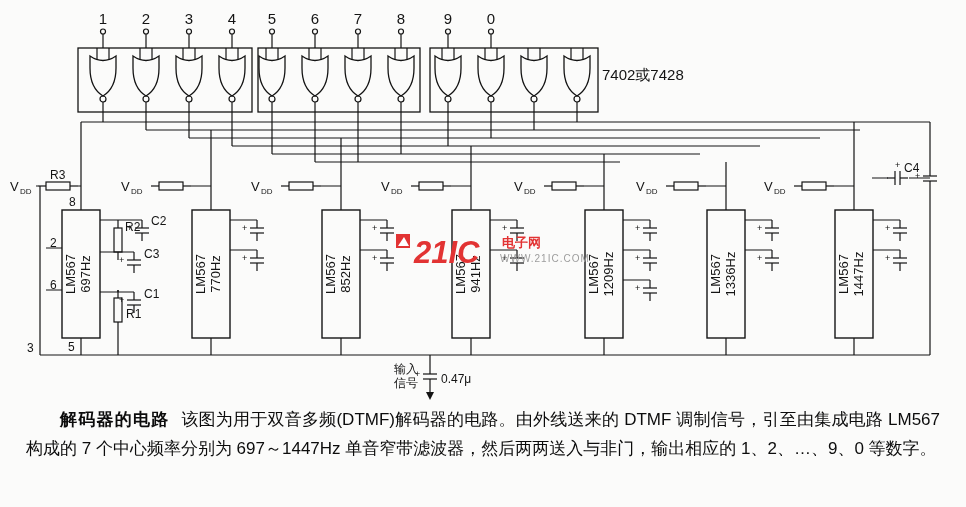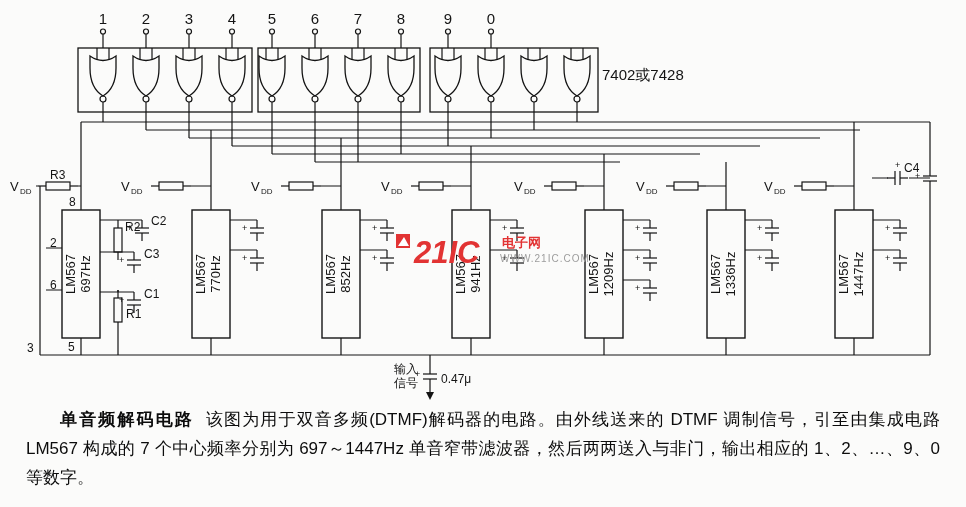--- a/index.html
+++ b/index.html
@@ -229,14 +229,14 @@
   <g>
     <rect x="396" y="234" width="14" height="14" fill="#e23333"></rect>
     <path d="M398,246 L404,237 L409,246 Z" fill="#ffffff" stroke="none"></path>
     <text x="414" y="263" class="wm-brand">21IC</text>
     <text x="502" y="247" class="wm-site">电子网</text>
     <text x="500" y="262" class="wm-url">WWW.21IC.COM</text>
   </g>
 </svg>
 
 <div class="caption">
-  <b>单音频解码电路</b><span>该图为用于双音多频(DTMF)解码器的电路。由外线送来的 DTMF 调制信号，引至由集成电路 LM567 构成的 7 个中心频率分别为 697～1447Hz 单音窄带滤波器，然后两两送入与非门，输出相应的 1、2、…、9、0 等数字。</span>
+  <b>解码器的电路</b><span>该图为用于双音多频(DTMF)解码器的电路。由外线送来的 DTMF 调制信号，引至由集成电路 LM567 构成的 7 个中心频率分别为 697～1447Hz 单音窄带滤波器，然后两两送入与非门，输出相应的 1、2、…、9、0 等数字。</span>
 </div>
 
 </body></html>

